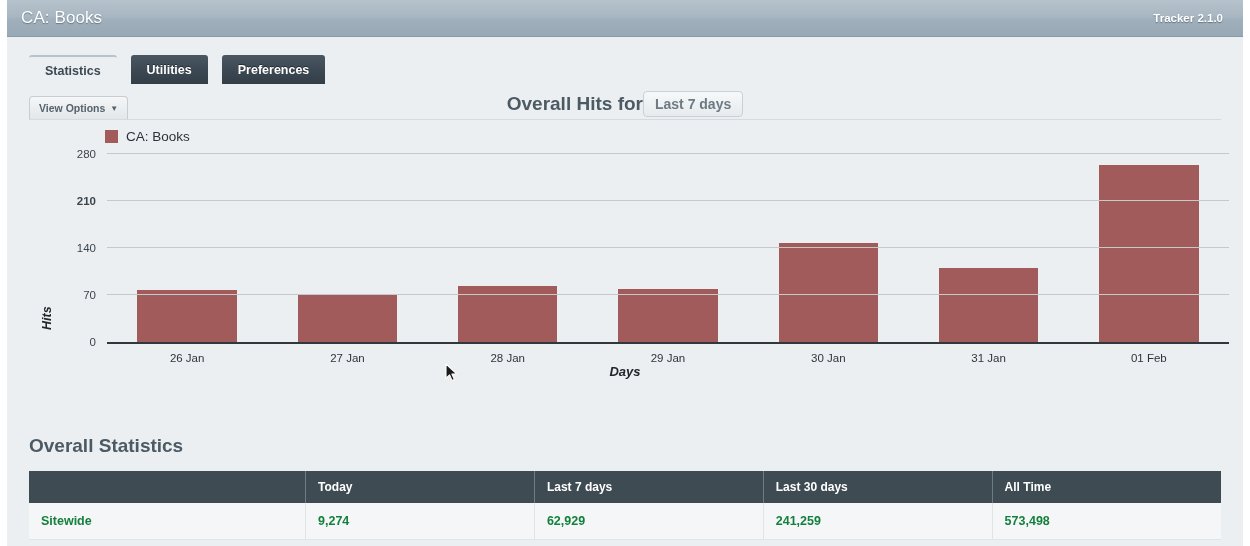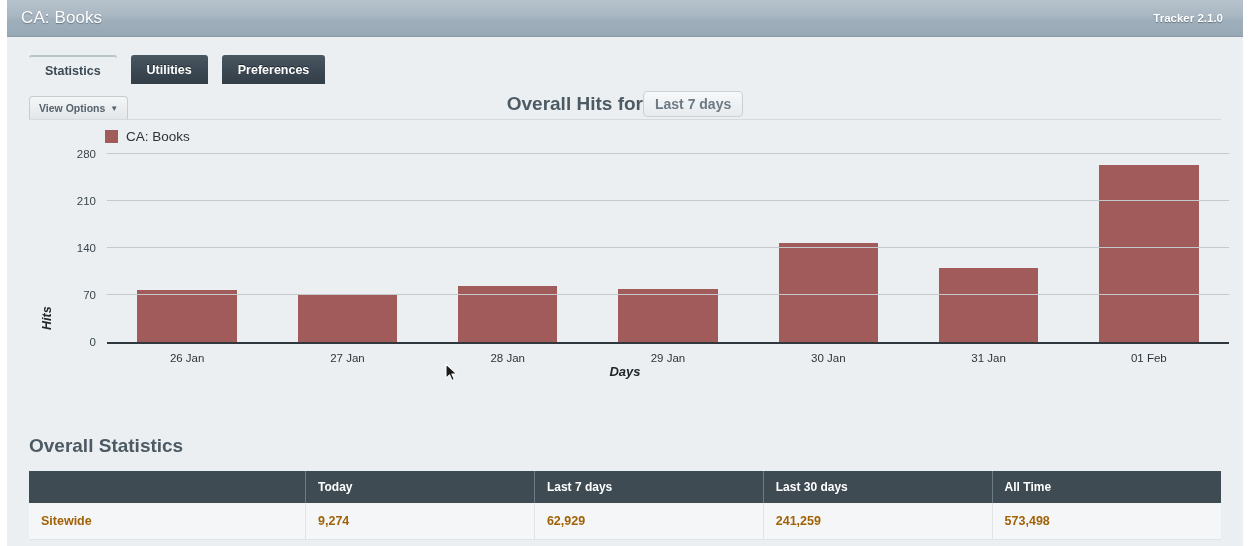--- a/index.html
+++ b/index.html
@@ -216,21 +216,21 @@
     color: #ffffff;
     font-size: 12px; font-weight: bold;
     text-align: left;
     padding: 9px 12px;
     border-right: 1px solid #6d7b84;
     height: 31px;
   }
   table.stats thead th:last-child { border-right: none; }
   table.stats tbody td {
     background: #f4f6f7;
-    color: #a16207;
+    color: #15803d;
     font-size: 12.5px; font-weight: bold;
     padding: 11px 12px;
     border-right: 1px solid #dfe4e7;
     border-bottom: 1px solid #dfe4e7;
   }
   table.stats tbody td:last-child { border-right: none; }
   col.c-name { width: 23.2%; }
   col.c-val  { width: 19.2%; }
 </style>
 </head>
@@ -306,21 +306,21 @@
             <div class="bar" title="01 Feb: 263" style="height: 176.586px; background: rgb(162, 91, 91);"></div>
             <div class="xtick">01 Feb</div>
           </div>
         </div>
     <div class="ytick" style="bottom: 2px; top: auto; transform: translateY(50%);">0</div>
         <div class="gridline" style="bottom: 49px;"></div>
         <div class="ytick" style="bottom: 49px; top: auto; transform: translateY(50%);">70</div>
         <div class="gridline" style="bottom: 96px;"></div>
         <div class="ytick" style="bottom: 96px; top: auto; transform: translateY(50%);">140</div>
         <div class="gridline" style="bottom: 143px;"></div>
-        <div class="ytick" style="bottom: 143px; top: auto; transform: translateY(50%);">210</div>
+        <div class="ytick" style="bottom: 143px; top: auto; transform: translateY(50%); font-weight: bold;">210</div>
         <div class="gridline" style="bottom: 190px;"></div>
         <div class="ytick" style="bottom: 190px; top: auto; transform: translateY(50%);">280</div>
       </div>
 
     <div class="axis-xlabel">Days</div>
 
     <svg class="cursor" viewBox="0 0 13 19">
       <path d="M1,1 L1,15.2 L4.6,11.9 L7.0,17.4 L9.3,16.4 L6.9,11.0 L11.6,10.8 Z" fill="#1b1b1b" stroke="#ffffff" stroke-width="1.1" stroke-linejoin="round"></path>
     </svg>
   </div>

